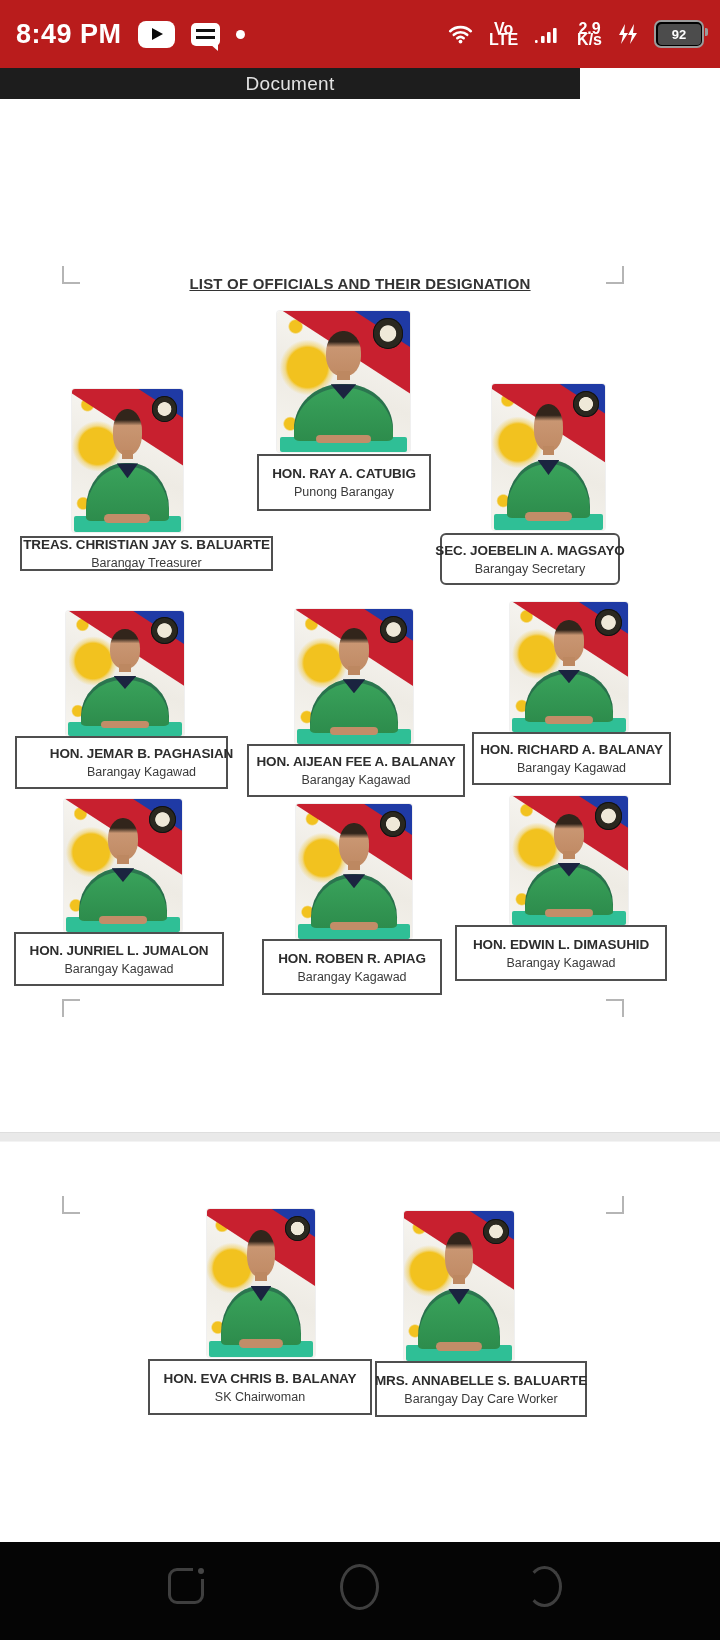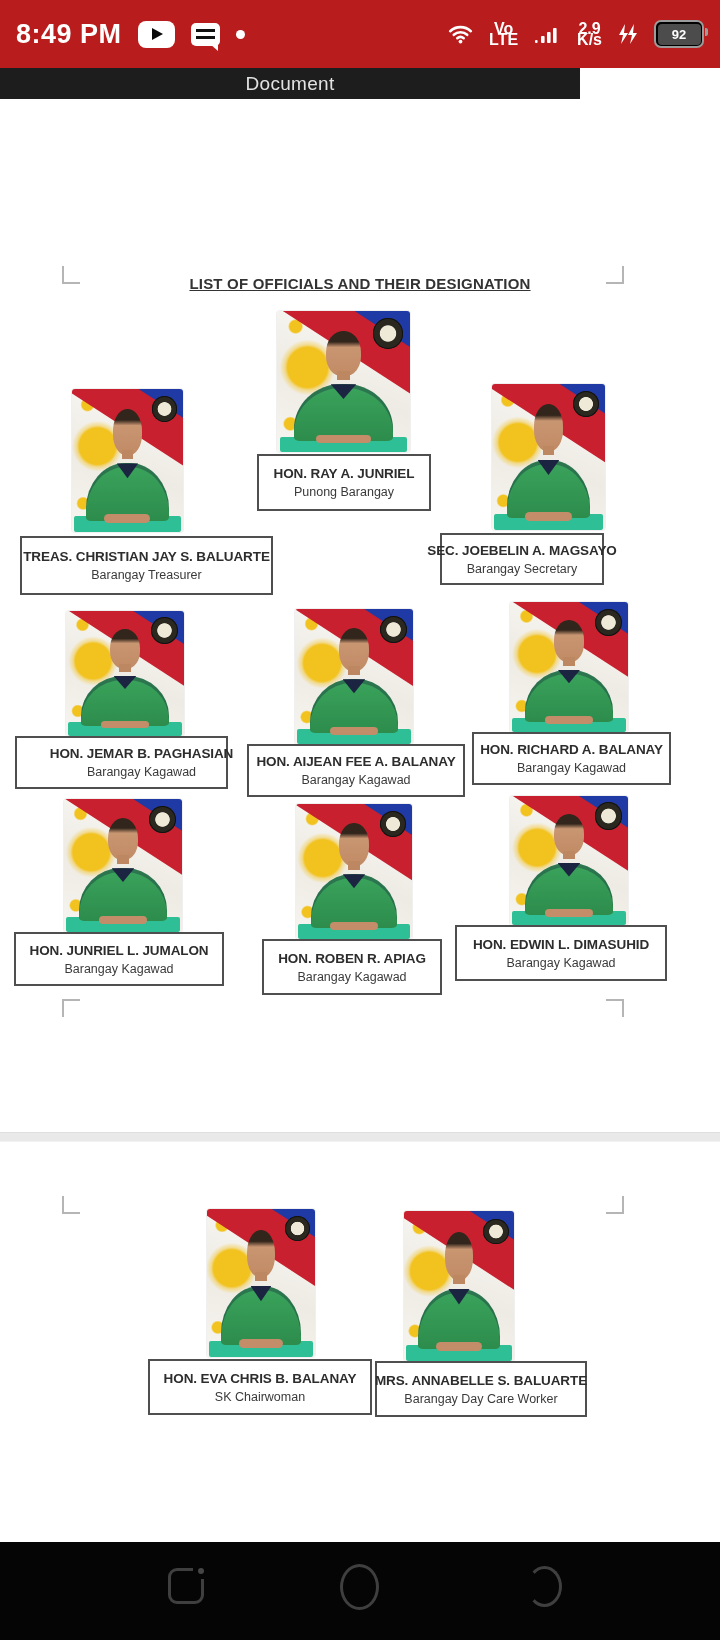--- a/index.html
+++ b/index.html
@@ -87,22 +87,22 @@
   .p8{left:510px;top:697px;width:118px;height:129px;}
   .p9{left:207px;top:1110px;width:108px;height:148px;}
   .p10{left:404px;top:1112px;width:110px;height:150px;}
 
   
   .plate{position:absolute;background:#fff;border:2px solid #4f4f4f;box-sizing:border-box;
          display:flex;flex-direction:column;align-items:center;justify-content:center;gap:4px;}
   .plate .nm{font-size:13.5px;font-weight:700;color:#2d2d2d;white-space:nowrap;letter-spacing:-.1px;}
   .plate .rl{font-size:12.5px;color:#3a3a3a;white-space:nowrap;}
   .t0{left:257px;top:355px;width:174px;height:57px;}
-  .t1{left:20px; top:437px;width:253px;height:59px;}
-  .t2{left:440px;top:434px;width:164px;height:52px;}
+  .t1{left:20px; top:437px;width:253px;height:35px;}
+  .t2{left:440px;top:434px;width:180px;height:52px;border-radius:6px;}
   .t3{left:15px; top:637px;width:213px;height:53px;padding-left:40px;}
   .t4{left:247px;top:645px;width:218px;height:53px;}
   .t5{left:472px;top:633px;width:199px;height:53px;}
   .t6{left:14px; top:833px;width:210px;height:54px;}
   .t7{left:262px;top:840px;width:180px;height:56px;}
   .t8{left:455px;top:826px;width:212px;height:56px;}
   .t9{left:148px;top:1260px;width:224px;height:56px;}
   .t10{left:375px;top:1262px;width:212px;height:56px;}
 
   
@@ -226,21 +226,21 @@
       <i class="desk"></i>
     </div>
     <div class="photo p8">
       <i class="seal"></i>
       <i class="head"></i>
       <i class="bod"></i>
       <i class="desk"></i>
     </div>
 
     <div class="plate t0">
-      <div class="nm">HON. RAY A. JUNRIEL</div>
+      <div class="nm">HON. RAY A. CATUBIG</div>
       <div class="rl">Punong Barangay</div>
     </div>
     <div class="plate t1">
       <div class="nm">TREAS. CHRISTIAN JAY S. BALUARTE</div>
       <div class="rl">Barangay Treasurer</div>
     </div>
     <div class="plate t2">
       <div class="nm">SEC. JOEBELIN A. MAGSAYO</div>
       <div class="rl">Barangay Secretary</div>
     </div>

